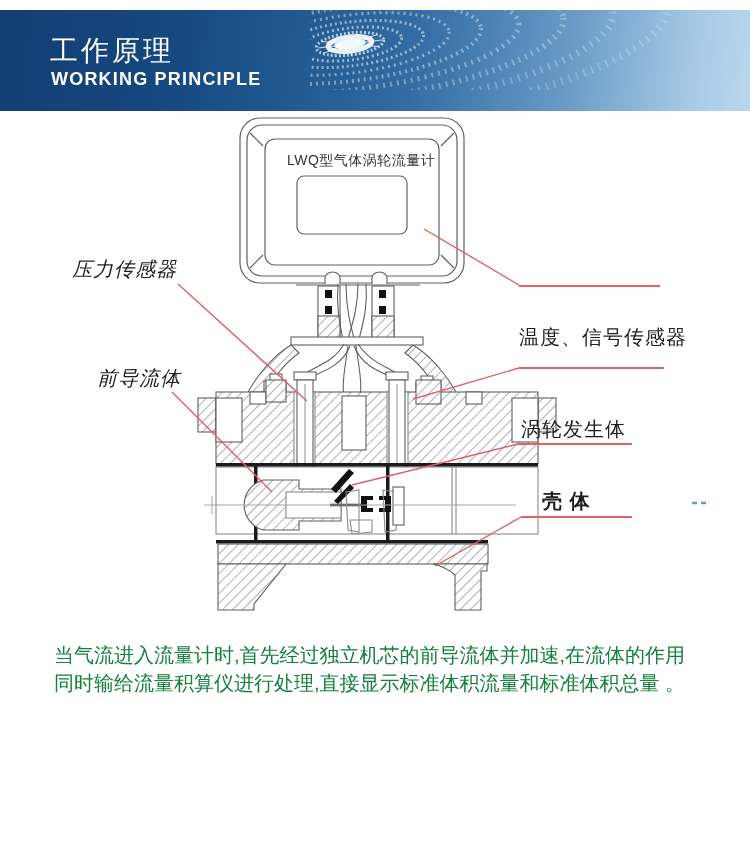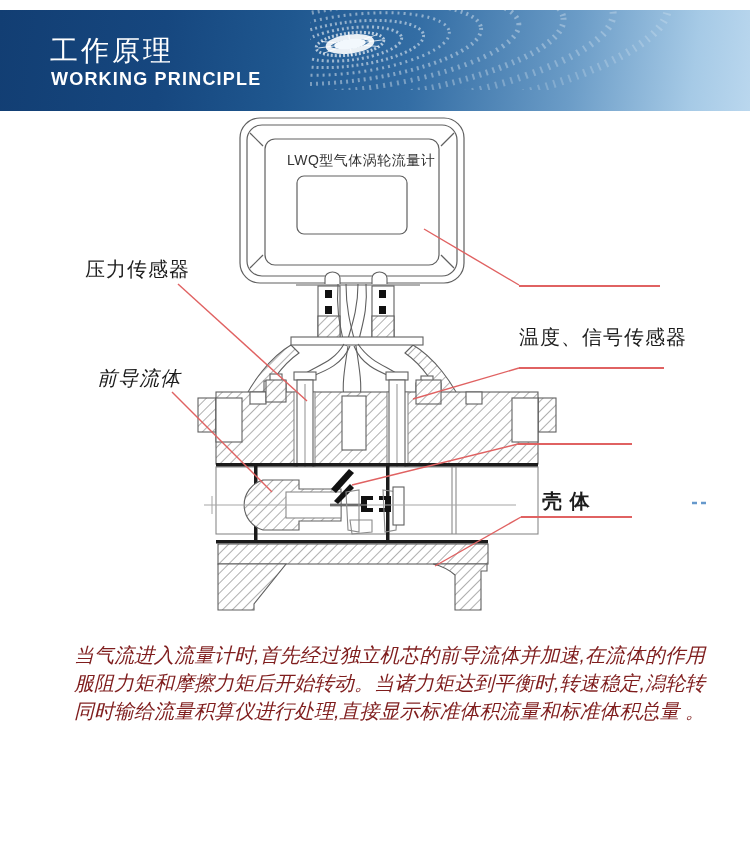--- a/index.html
+++ b/index.html
@@ -13,22 +13,22 @@
   .banner-title-cn{position:absolute;left:50px;top:22px;color:#ffffff;font-size:28px;
     letter-spacing:3px;font-weight:normal;}
   .banner-title-en{position:absolute;left:51px;top:59px;color:#ffffff;font-size:18px;
     letter-spacing:1.2px;font-weight:bold;}
   
   .drawing{position:absolute;left:0;top:0;width:750px;height:858px;}
   .dlabel{position:absolute;color:#1c1c1c;font-size:20px;white-space:nowrap;letter-spacing:1px;}
   .device-title{position:absolute;left:287px;top:152px;width:132px;text-align:center;
     font-size:14px;color:#333;white-space:nowrap;letter-spacing:0.5px;}
   
-  .paragraph{position:absolute;left:74px;top:641px;width:660px;color:#7f1d1d;
-    font-size:20px;line-height:28px;font-style:italic;}
+  .paragraph{position:absolute;left:54px;top:641px;width:660px;color:#15803d;
+    font-size:20px;line-height:28px;}
   .pline{white-space:pre;}
 </style>
 </head>
 <body>
 
 <div class="page">
 
   <div class="banner">
     <svg class="banner-vortex" viewBox="0 0 440 80">
       <g transform="translate(40,34) rotate(-7)" stroke="#ffffff" fill="none">
@@ -195,24 +195,24 @@
     </g>
 
     <g stroke="#6699cc" stroke-width="2.5">
       <line x1="692" y1="503" x2="697" y2="503"></line>
       <line x1="701" y1="503" x2="706" y2="503"></line>
     </g>
   </svg>
 
   <div class="device-title">LWQ型气体涡轮流量计</div>
 
-  <div class="dlabel" style="left:85px;top:256px;">压力传感器</div>
+  <div class="dlabel" style="left:72px;top:256px;font-style:italic;">压力传感器</div>
   <div class="dlabel" style="left:97px;top:365px;font-style:italic;">前导流体</div>
   <div class="dlabel" style="left:519px;top:324px;">温度、信号传感器</div>
+  <div class="dlabel" style="left:521px;top:416px;">涡轮发生体</div>
   <div class="dlabel" style="left:542px;top:488px;font-weight:bold;">壳 体</div>
 
   <div class="paragraph">
     <div class="pline">当气流进入流量计时,首先经过独立机芯的前导流体并加速,在流体的作用</div>
-    <div class="pline">服阻力矩和摩擦力矩后开始转动。当诸力矩达到平衡时,转速稳定,潟轮转</div>
     <div class="pline">同时输给流量积算仪进行处理,直接显示标准体积流量和标准体积总量 。</div>
   </div>
 
 </div>
 
 </body></html>

